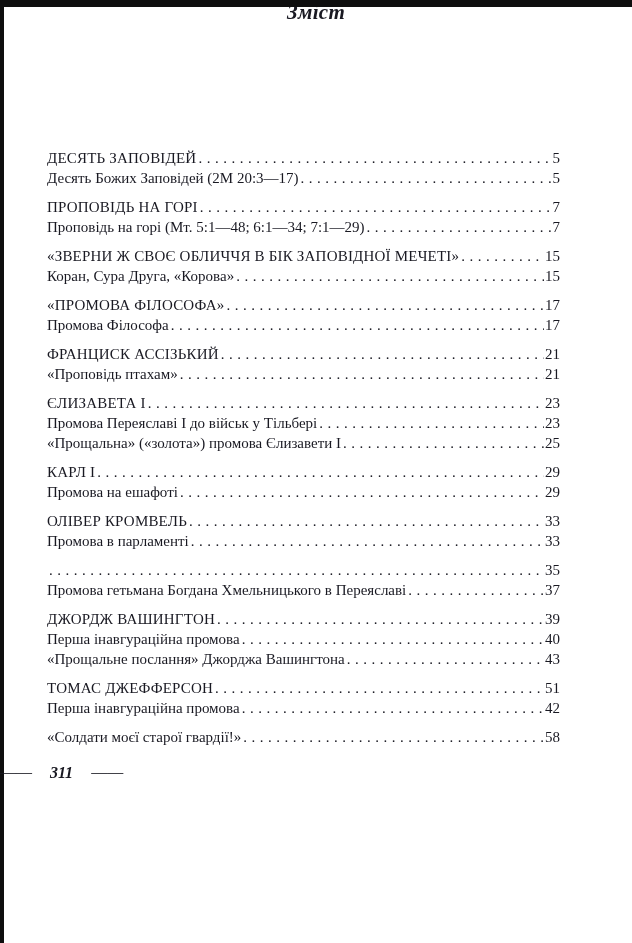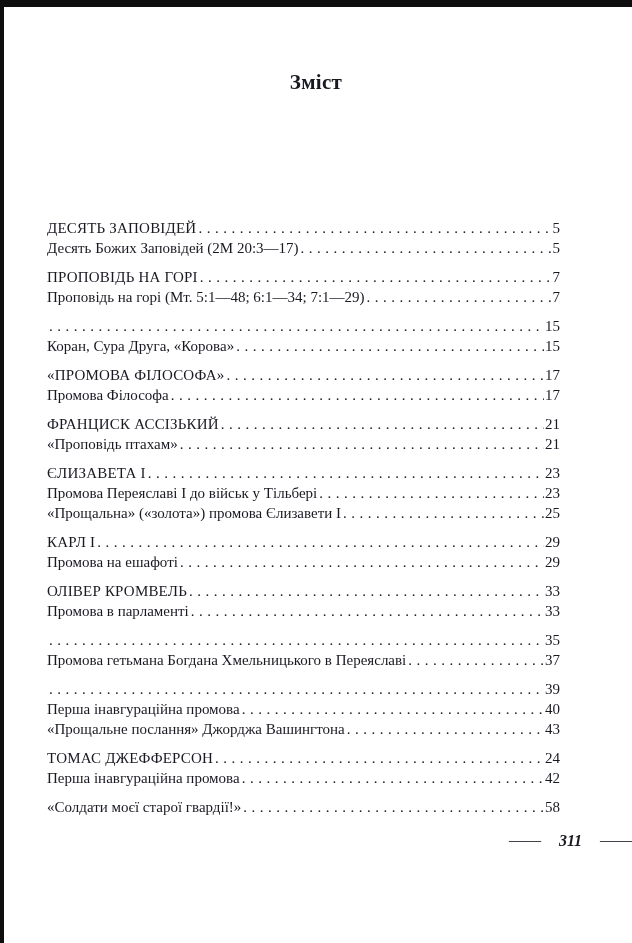--- a/index.html
+++ b/index.html
@@ -24,26 +24,26 @@
     background: #0e0e0e;
   }
   .scan-bar-left {
     position: absolute;
     top: 0; left: 0;
     width: 4px; height: 100%;
     background: #0e0e0e;
   }
   .title {
     margin: 0;
-    padding-top: 70px;
     text-align: center;
     font-size: 21px;
     line-height: 24px;
     font-weight: bold;
     letter-spacing: 0.3px;
+    font-style: italic;
   }
   .toc {
     margin: 124px 72px 0 47px; 
   }
   .toc-section + .toc-section {
     margin-top: 9px;
     text-align: right;
   }
   .toc-row {
     display: flex;
@@ -69,23 +69,23 @@
   .dots::after {
     content: "......................................................................................................................................";
   }
   .pagenum {
     flex: 0 0 auto;
     white-space: nowrap;
     padding-left: 1px;
   }
   .footer {
     margin-top: 12px;
-    text-align: right;
+    text-align: left;
     font-size: 16px;
-    line-height: 23px;
+    line-height: 28px;
     font-style: italic;
   }
   .footer .dash {
     font-style: normal;
     letter-spacing: 0;
     position: relative;
     top: -1px;
   }
   .footer .pageno {
     display: inline-block;
@@ -122,20 +122,21 @@
           <span class="pagenum">7</span>
         </div>
         <div class="toc-row item">
           <span class="label">Проповідь на горі (Мт. 5:1—48; 6:1—34; 7:1—29)</span>
           <span class="dots"></span>
           <span class="pagenum">7</span>
         </div>
       </section>
       <section class="toc-section">
         <div class="toc-row heading">
+          <span class="label">«ЗВЕРНИ Ж СВОЄ ОБЛИЧЧЯ В БІК ЗАПОВІДНОЇ МЕЧЕТІ»</span>
           <span class="dots"></span>
           <span class="pagenum">15</span>
         </div>
         <div class="toc-row item">
           <span class="label">Коран, Сура Друга, «Корова»</span>
           <span class="dots"></span>
           <span class="pagenum">15</span>
         </div>
       </section>
       <section class="toc-section">
@@ -209,39 +210,40 @@
           <span class="pagenum">35</span>
         </div>
         <div class="toc-row item">
           <span class="label">Промова гетьмана Богдана Хмельницького в Переяславі</span>
           <span class="dots"></span>
           <span class="pagenum">37</span>
         </div>
       </section>
       <section class="toc-section">
         <div class="toc-row heading">
+          <span class="label">ДЖОРДЖ ВАШИНГТОН</span>
           <span class="dots"></span>
           <span class="pagenum">39</span>
         </div>
         <div class="toc-row item">
           <span class="label">Перша інавгураційна промова</span>
           <span class="dots"></span>
           <span class="pagenum">40</span>
         </div>
         <div class="toc-row item">
           <span class="label">«Прощальне послання» Джорджа Вашингтона</span>
           <span class="dots"></span>
           <span class="pagenum">43</span>
         </div>
       </section>
       <section class="toc-section">
         <div class="toc-row heading">
           <span class="label">ТОМАС ДЖЕФФЕРСОН</span>
           <span class="dots"></span>
-          <span class="pagenum">24</span>
+          <span class="pagenum">51</span>
         </div>
         <div class="toc-row item">
           <span class="label">Перша інавгураційна промова</span>
           <span class="dots"></span>
           <span class="pagenum">42</span>
         </div>
       </section>
       <section class="toc-section">
         <div class="toc-row item">
           <span class="label">«Солдати моєї старої гвардії!»</span>

